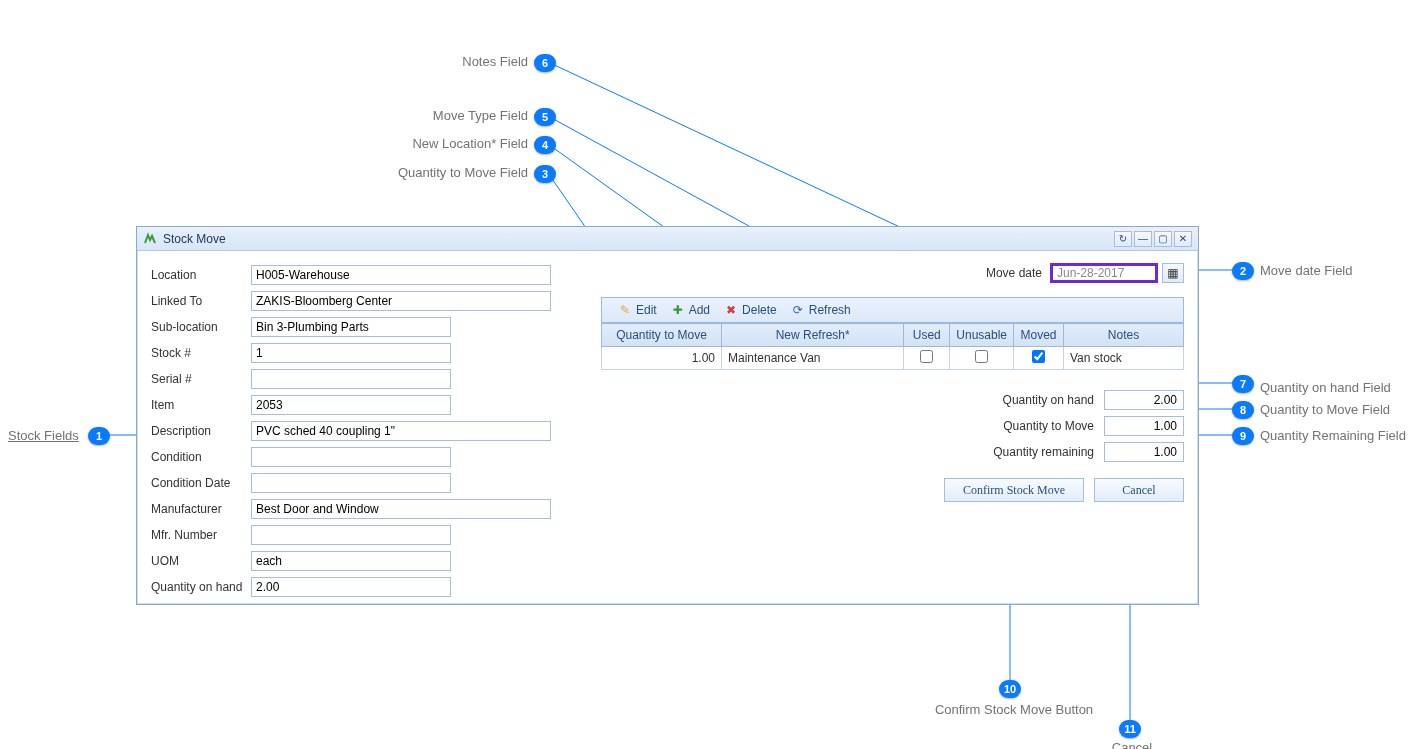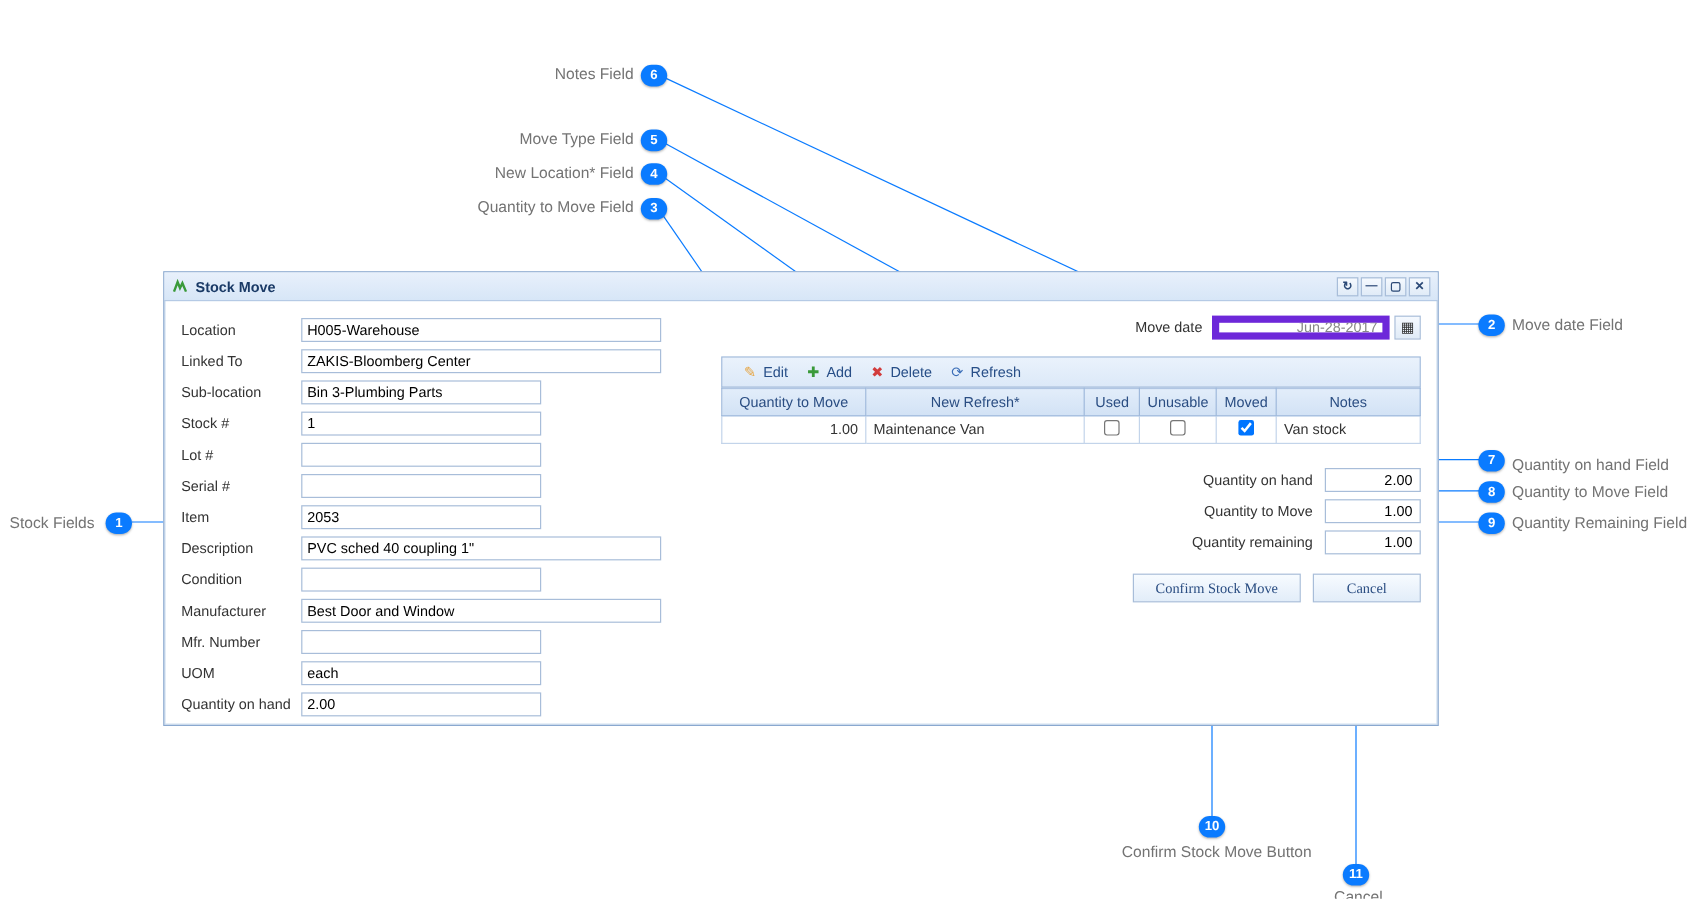--- a/index.html
+++ b/index.html
@@ -24,21 +24,21 @@
   }
   .titlebar {
     background: linear-gradient(#e8f0fb, #d7e6f7);
     border-bottom: 1px solid #b5cae5;
     height: 24px;
     display: flex;
     align-items: center;
     padding: 0 6px;
     font-size: 12px;
     color: #1a3a66;
-    font-weight: bold;
+    font-weight: normal;
     text-align: center;
   }
   .titlebar .app-icon {
     width: 14px; height: 14px; margin-right: 6px;
     display:flex;align-items:center;justify-content:center;
   }
   .titlebar .spacer { flex: 1; }
   .titlebar .win-btn {
     width: 18px; height: 16px;
     margin-left: 2px;
@@ -73,23 +73,22 @@
     background:#fff;
   }
   .w-long { width: 300px; }
   .w-med  { width: 200px; }
   .move-date-row {
     display:flex; justify-content:flex-end; align-items:center;
     margin-bottom: 14px;
   }
   .move-date-row label { margin-right:8px; font-size:12px; }
   .move-date-row input {
-    width:148px; height:20px; border:6px solid #6d28d9; padding:1px 4px;font-size:12px;
+    width:108px; height:20px; border:3px solid #6d28d9; padding:1px 4px;font-size:12px;
     color:#888;
-    text-align:right;
   }
   .cal-btn {
     width:22px; height:20px; margin-left:4px;
     border:1px solid #a8bdd9; background:linear-gradient(#f5f9fe,#e0ebf7);
     display:flex;align-items:center;justify-content:center; cursor:pointer;
   }
   .toolbar {
     display:flex; align-items:center;
     border:1px solid #9fb9db;
     background:linear-gradient(#eaf2fc,#dce9f8);
@@ -179,21 +178,21 @@
 
 <div class="callout-label" style="left:420px;top:108px;text-align:right;width:108px;">Move Type Field</div>
 <div class="callout-num" style="left:534px;top:108px;">5</div>
 
 <div class="callout-label" style="left:400px;top:136px;text-align:right;width:128px;">New Location* Field</div>
 <div class="callout-num" style="left:534px;top:136px;">4</div>
 
 <div class="callout-label" style="left:388px;top:165px;text-align:right;width:140px;">Quantity to Move Field</div>
 <div class="callout-num" style="left:534px;top:165px;">3</div>
 
-<div class="callout-label" style="left:8px;top:428px;">Stock Fields</div>
+<div class="callout-label" style="left:8px;top:428px;text-decoration:underline;">Stock Fields</div>
 <div class="callout-num" style="left:88px;top:427px;">1</div>
 
 <div class="callout-num" style="left:1232px;top:262px;">2</div>
 <div class="callout-label" style="left:1260px;top:263px;">Move date Field</div>
 
 <div class="callout-num" style="left:1232px;top:375px;">7</div>
 <div class="callout-label" style="left:1260px;top:380px;">Quantity on hand Field</div>
 
 <div class="callout-num" style="left:1232px;top:401px;">8</div>
 <div class="callout-label" style="left:1260px;top:402px;">Quantity to Move Field</div>
@@ -234,37 +233,37 @@
         </div>
       <div class="form-row">
           <label>Sub-location</label>
           <input type="text" class="w-med" value="Bin 3-Plumbing Parts" style="">
         </div>
       <div class="form-row">
           <label>Stock #</label>
           <input type="text" class="w-med" value="1" style="">
         </div>
       <div class="form-row">
-          <label>Lot #</label>
-          <input type="text" class="w-med" value="" style="">
-        </div>
-      <div class="form-row">
           <label>Serial #</label>
           <input type="text" class="w-med" value="" style="">
         </div>
       <div class="form-row">
           <label>Item</label>
           <input type="text" class="w-med" value="2053" style="">
         </div>
       <div class="form-row">
           <label>Description</label>
           <input type="text" class="w-long" value="PVC sched 40 coupling 1&quot;" style="">
         </div>
       <div class="form-row">
           <label>Condition</label>
+          <input type="text" class="w-med" value="" style="">
+        </div>
+      <div class="form-row">
+          <label>Condition Date</label>
           <input type="text" class="w-med" value="" style="">
         </div>
       <div class="form-row">
           <label>Manufacturer</label>
           <input type="text" class="w-long" value="Best Door and Window" style="">
         </div>
       <div class="form-row">
           <label>Mfr. Number</label>
           <input type="text" class="w-med" value="" style="">
         </div>

